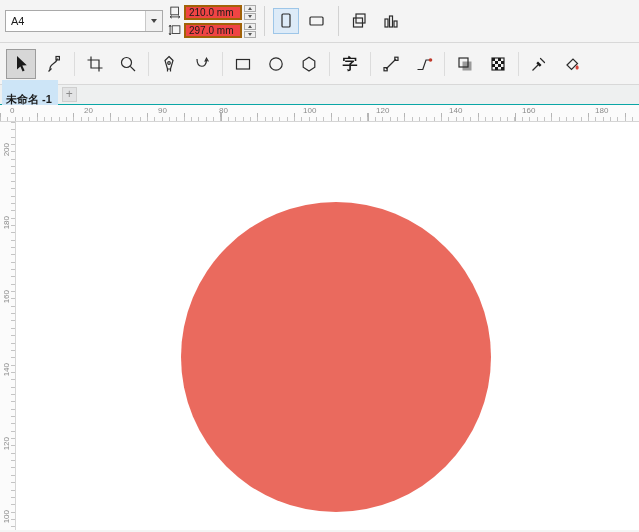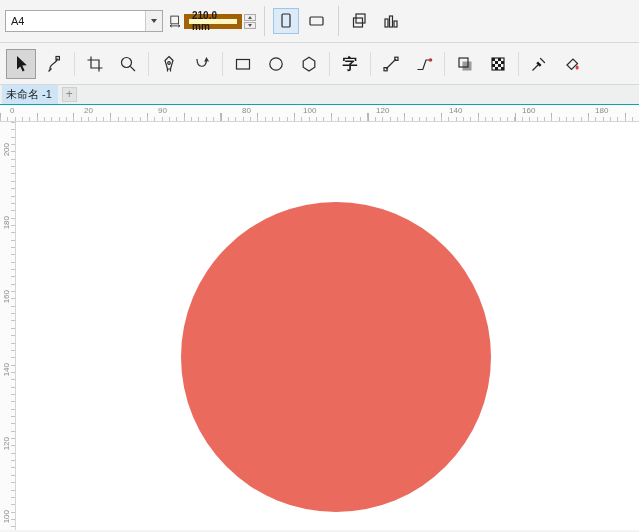--- a/index.html
+++ b/index.html
@@ -19,21 +19,21 @@
   }
   .combo{display:flex;align-items:center;height:22px;background:#fff;border:1px solid #a9a9a9;font-size:11px;box-sizing:border-box;}
   .combo .val{flex:1;padding:0 5px;white-space:nowrap;overflow:hidden;}
   .combo .arrow-btn{width:16px;align-self:stretch;border-left:1px solid #c9c9c9;display:flex;align-items:center;justify-content:center;background:#f1f1f1;}
   .tri-down{width:0;height:0;border-left:3.5px solid transparent;border-right:3.5px solid transparent;border-top:4px solid #444;}
   .page-size{width:158px;}
   .units-combo{width:92px;}
 
   .size-fields{display:flex;flex-direction:column;gap:2px;}
   .size-row{display:flex;align-items:center;gap:2px;height:16px;}
-  .size-input{width:58px;height:15px;border:5px solid #a16207;background:#fef9c3;font-size:10px;display:flex;align-items:center;padding:0 3px;box-sizing:border-box;font-weight:bold;}
+  .size-input{width:58px;height:15px;border:2px solid #a16207;background:#ef4444;font-size:10px;display:flex;align-items:center;padding:0 3px;box-sizing:border-box;}
   .spin{display:flex;flex-direction:column;gap:1px;}
   .spin-btn{width:12px;height:7px;border:1px solid #ababab;background:#efefef;display:flex;align-items:center;justify-content:center;box-sizing:border-box;}
   .tri-up-s{width:0;height:0;border-left:2.5px solid transparent;border-right:2.5px solid transparent;border-bottom:3px solid #555;}
   .tri-down-s{width:0;height:0;border-left:2.5px solid transparent;border-right:2.5px solid transparent;border-top:3px solid #555;}
 
   .vsep{width:1px;height:30px;background:#d2d2d2;margin:0 3px;flex:0 0 auto;}
   .pb-btn{width:26px;height:26px;display:flex;align-items:center;justify-content:center;border:1px solid transparent;background:transparent;box-sizing:border-box;}
   .pb-btn.active{background:#ddebf8;border-color:#9ec6e8;}
   .units-label{font-size:11px;white-space:nowrap;}
   .units-group{display:flex;align-items:center;gap:4px;margin-left:auto;}
@@ -42,21 +42,21 @@
   
   .toolbox{display:flex;align-items:center;height:42px;background:#f4f4f4;border-bottom:1px solid #d8d8d8;padding:0 6px;gap:3px;box-sizing:border-box;}
   .tool{width:30px;height:30px;display:flex;align-items:center;justify-content:center;border:1px solid transparent;box-sizing:border-box;}
   .tool.active{background:#d7d7d7;border-color:#9c9c9c;}
   .tool-sep{width:1px;height:24px;background:#dcdcdc;margin:0 2px;flex:0 0 auto;}
   .glyph-text{font-size:15px;font-weight:bold;line-height:1;}
 
   
   .tabbar{height:20px;background:#eef0f0;display:flex;align-items:center;border-bottom:1px solid #0aa6a6;box-sizing:border-box;}
   .tab{display:flex;align-items:center;height:100%;padding-left:2px;}
-  .tab-label{font-size:11px;background:#cde5f7;padding:2px 6px 2px 4px;white-space:nowrap;}
+  .tab-label{font-size:11px;background:#cde5f7;padding:12px 6px 2px 4px;white-space:nowrap;font-weight:bold;}
   .newtab{width:15px;height:15px;background:#e2e3e4;border:1px solid #cfcfcf;color:#8a8a8a;font-size:12px;line-height:13px;text-align:center;margin-left:4px;box-sizing:border-box;}
 
   
   .workspace{display:flex;flex-direction:column;height:425px;}
   .hruler{height:17px;background:#fbfbfb;border-bottom:1px solid #d5d5d5;position:relative;box-sizing:border-box;flex:0 0 auto;}
   .hruler .lbl{position:absolute;top:1px;font-size:8px;color:#8b8b8b;}
   .hruler .ticks{position:absolute;left:0;right:0;bottom:0;height:4px;background:repeating-linear-gradient(to right,#c4c4c4 0 1px,transparent 1px 7.35px);}
   .hruler .ticks-mid{position:absolute;left:0;right:0;bottom:0;height:8px;background:repeating-linear-gradient(to right,#b5b5b5 0 1px,transparent 1px 36.75px);}
 
   .canvas-row{flex:1;display:flex;min-height:0;}
@@ -88,20 +88,35 @@
       <span class="size-input">210.0 mm</span>
       <span class="spin">
         <span class="spin-btn">
             <span class="tri-up-s"></span>
           </span>
         <span class="spin-btn">
             <span class="tri-down-s"></span>
           </span>
       </span>
     </div>
+    <div class="size-row">
+      <svg width="14" height="14" viewBox="0 0 20 20">
+        <rect class="ic" x="6" y="4" width="11" height="11"></rect>
+        <path class="ic" d="M3 3 V17 M3 3 L1.6 5.5 M3 3 L4.4 5.5 M3 17 L1.6 14.5 M3 17 L4.4 14.5"></path>
+      </svg>
+      <span class="size-input">297.0 mm</span>
+      <span class="spin">
+        <span class="spin-btn">
+            <span class="tri-up-s"></span>
+          </span>
+        <span class="spin-btn">
+            <span class="tri-down-s"></span>
+          </span>
+      </span>
+    </div>
   </div>
 
   <div class="vsep"></div>
 
   <div class="pb-btn active">
     <svg width="20" height="20" viewBox="0 0 20 20">
       <rect class="ic" x="6" y="3" width="8" height="13" rx="1"></rect>
     </svg>
   </div>
   <div class="pb-btn">
@@ -260,21 +275,21 @@
 </div>
 
 <div class="workspace">
 
   <div class="hruler">
     <div class="ticks-mid"></div>
     <div class="ticks"></div>
     <span class="lbl" style="left:10px">0</span>
     <span class="lbl" style="left:84px">20</span>
     <span class="lbl" style="left:158px">90</span>
-    <span class="lbl" style="left:242px">80</span>
+    <span class="lbl" style="left:219px">80</span>
     <span class="lbl" style="left:303px">100</span>
     <span class="lbl" style="left:376px">120</span>
     <span class="lbl" style="left:449px">140</span>
     <span class="lbl" style="left:522px">160</span>
     <span class="lbl" style="left:595px">180</span>
   </div>
 
   <div class="canvas-row">
     <div class="vruler">
       <div class="ticks"></div>

